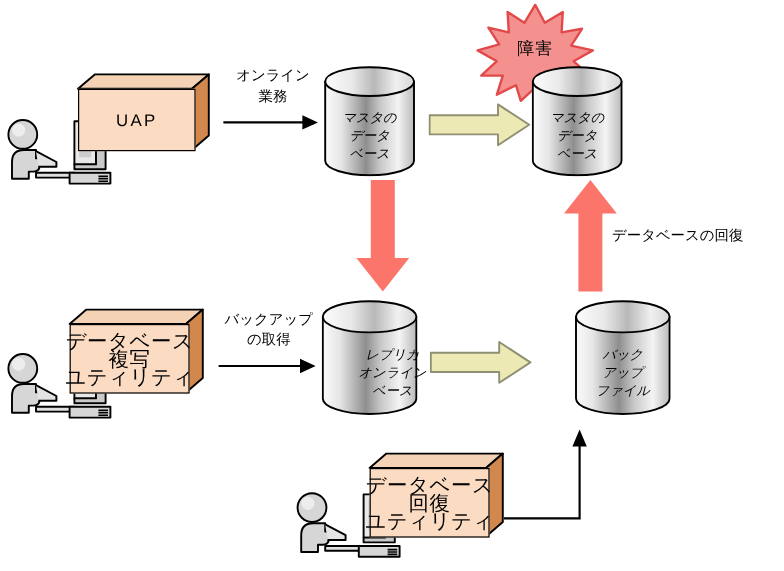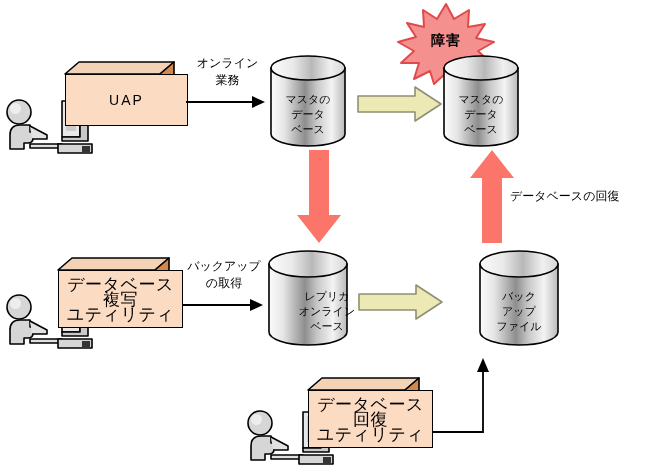--- a/index.html
+++ b/index.html
@@ -5,58 +5,58 @@
   html,body{margin:0;padding:0;background:#ffffff;}
   body{
     width:653px;height:476px;position:relative;overflow:hidden;
     font-family:"Liberation Sans","DejaVu Sans",sans-serif;
     color:#000;
   }
   .stage{position:absolute;left:0;top:0;width:653px;height:476px;}
   .abs{position:absolute;}
 
   
-  .box3d{position:absolute;padding-left:25px;}
+  .box3d{position:absolute;}
   .box3d .face{
     position:absolute;left:0;top:12px;right:12px;bottom:0;
     background:#fbdcc3;border:1.6px solid #000;box-sizing:border-box;
     display:flex;flex-direction:column;align-items:center;justify-content:center;
   }
   .box3d .lbl{
     font-size:17px;line-height:15px;letter-spacing:.5px;white-space:nowrap;
     color:#000;text-align:center;
   }
   .box3d .lbl.big{font-size:14px;letter-spacing:2px;}
   .box3d svg{position:absolute;left:0;top:0;overflow:visible;}
 
   
   .cyl{position:absolute;}
   .cyl svg{position:absolute;left:0;top:0;}
   .cyl .cyl-lbl{
     position:absolute;left:0;right:0;
     display:flex;flex-direction:column;align-items:center;justify-content:center;
-    font-size:11px;line-height:15px;color:#000;white-space:nowrap;text-align:center;
+    font-size:11px;line-height:15px;color:#000;white-space:nowrap;text-align:center;font-style:italic;
   }
 
   
   .person{position:absolute;}
 
   
   .cap{
     position:absolute;font-size:12px;line-height:17px;color:#000;
     white-space:nowrap;text-align:center;
   }
   .cap.l{text-align:left;}
 
   
   .burst{position:absolute;}
   .burst .btxt{
     position:absolute;left:0;right:0;top:0;bottom:0;
     display:flex;align-items:center;justify-content:center;
-    font-size:14px;color:#000;letter-spacing:1px;font-weight:bold;
+    font-size:14px;color:#000;letter-spacing:1px;
   }
   .arrow{position:absolute;}
 </style>
 </head>
 <body>
 
 <div class="stage">
 
   <div class="person abs" style="left:2px;top:97px;">
     <svg width="92" height="60" viewBox="0 0 92 60">

